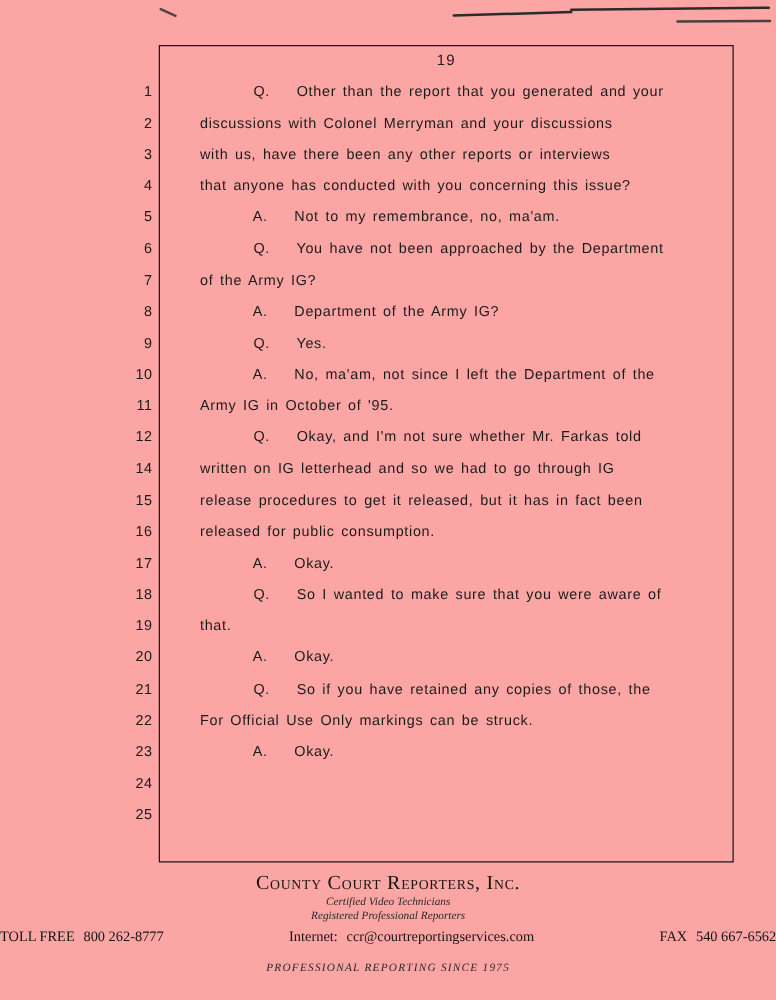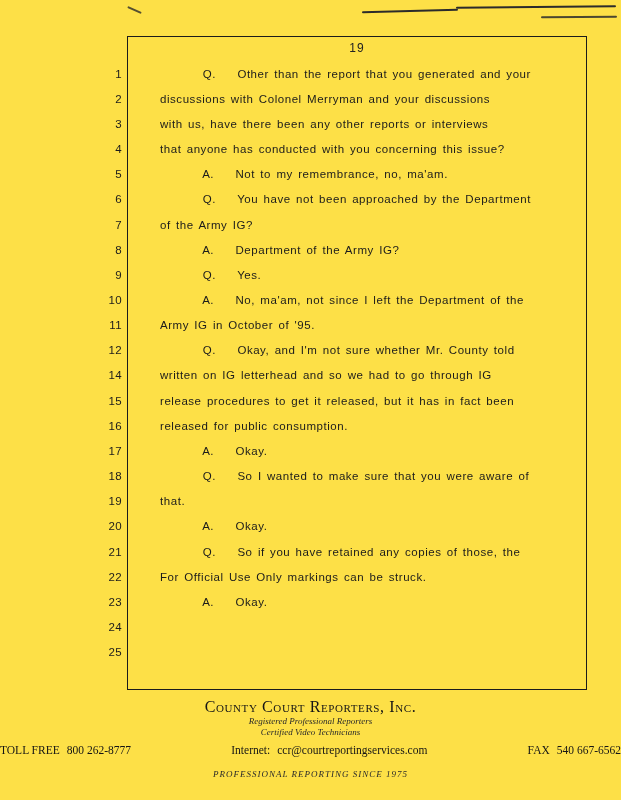--- a/index.html
+++ b/index.html
@@ -5,21 +5,21 @@
   html, body { margin: 0; padding: 0; }
   body {
     width: 621px; height: 800px;
     background: #ffffff;
     font-family: "Liberation Sans", sans-serif;
     color: #1c1c1c;
   }
   .page {
     position: relative;
     width: 621px; height: 800px;
-    background: #fde047;
+    background: #fca5a5;
     overflow: hidden;
   }
 
   
   .artifact {
     position: absolute;
     background: #2b2b2b;
     border-radius: 2px;
   }
   .artifact.a1 { left: 456px; top: 6px;  width: 160px; height: 2px; transform: rotate(-0.6deg); }
@@ -164,21 +164,21 @@
       <div class="line">
         <span class="num">10</span>
         <span class="txt">        A.    No, ma'am, not since I left the Department of the</span>
       </div>
       <div class="line">
         <span class="num">11</span>
         <span class="txt">Army IG in October of '95.</span>
       </div>
       <div class="line">
         <span class="num">12</span>
-        <span class="txt">        Q.    Okay, and I'm not sure whether Mr. County told</span>
+        <span class="txt">        Q.    Okay, and I'm not sure whether Mr. Farkas told</span>
       </div>
       <div class="line">
         <span class="num">14</span>
         <span class="txt">written on IG letterhead and so we had to go through IG</span>
       </div>
       <div class="line">
         <span class="num">15</span>
         <span class="txt">release procedures to get it released, but it has in fact been</span>
       </div>
       <div class="line">
@@ -218,22 +218,22 @@
         <span class="txt"></span>
       </div>
       <div class="line">
         <span class="num">25</span>
         <span class="txt"></span>
       </div>
     </div>
 
   <div class="footer">
     <div class="company">County Court Reporters, Inc.</div>
+    <div class="tagline">Certified Video Technicians</div>
     <div class="tagline">Registered Professional Reporters</div>
-    <div class="tagline">Certified Video Technicians</div>
     <div class="contact">
       <span class="group">
         <span>TOLL FREE</span>
         <span>800 262-8777</span>
       </span>
       <span class="group">
         <span>Internet:</span>
         <span>ccr@courtreportingservices.com</span>
       </span>
       <span class="group">

